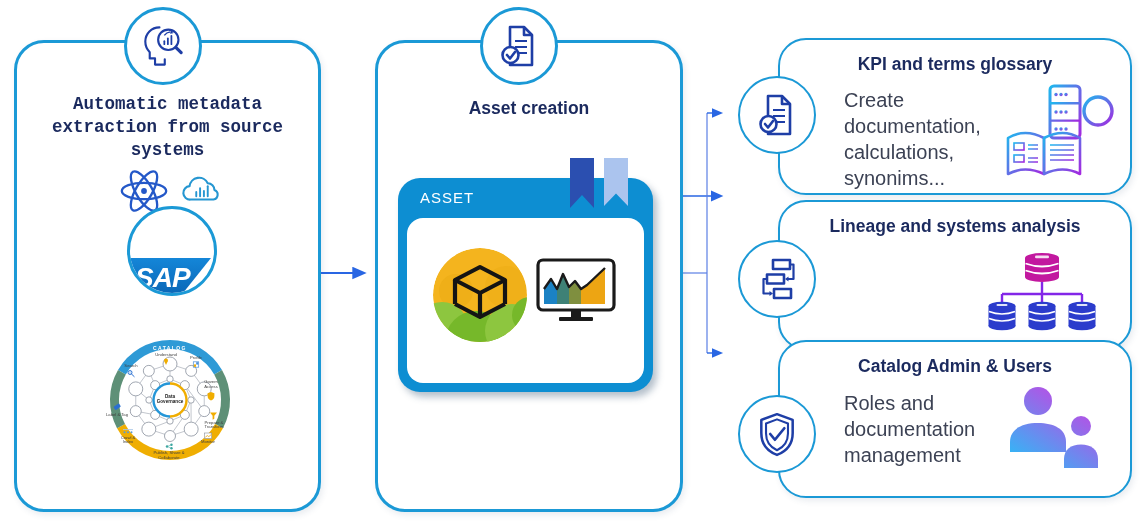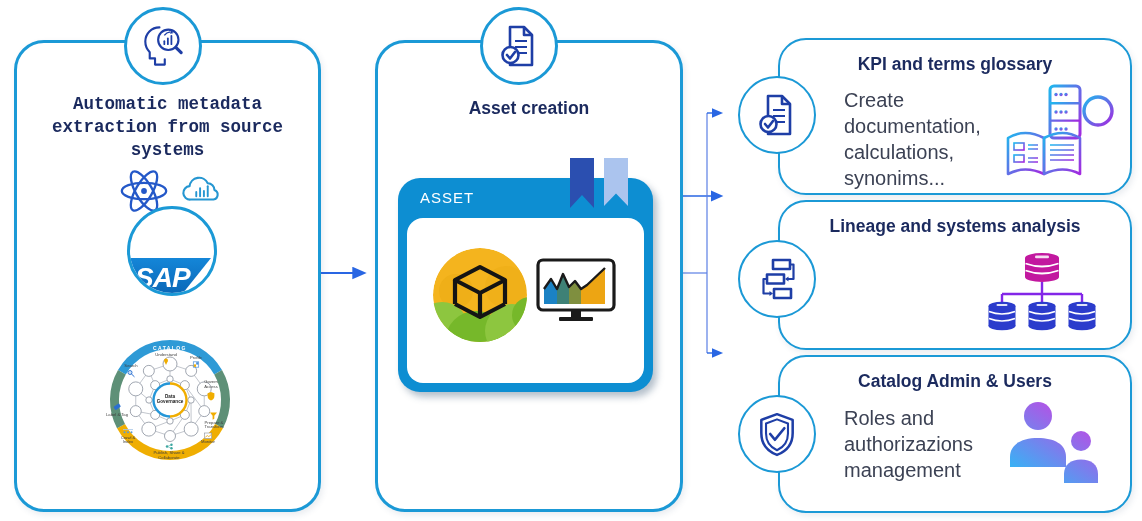--- a/index.html
+++ b/index.html
@@ -6,21 +6,21 @@
   .canvas{position:relative;width:1142px;height:521px;background:#fff;overflow:hidden;
           font-family:"Liberation Sans",sans-serif;}
   .connectors{position:absolute;left:0;top:0;z-index:0;}
   .panel{position:absolute;background:#fff;border:3px solid #1b99d6;border-radius:30px;z-index:1;
          box-shadow:2px 3px 6px rgba(40,70,110,.10);}
   #panel-left{left:14px;top:40px;width:301px;height:466px;}
   #panel-mid{left:375px;top:40px;width:302px;height:466px;}
   .panel-right{left:778px;width:350px;border-width:2.5px;border-radius:28px;}
   #panel-kpi{top:38px;height:153px;}
   #panel-lineage{top:200px;height:146px;}
-  #panel-admin{top:355px;height:154px;text-decoration:underline;}
+  #panel-admin{top:340px;height:154px;text-decoration:underline;}
   .badge{position:absolute;background:#fff;border:3px solid #1b99d6;border-radius:50%;
          display:flex;align-items:center;justify-content:center;z-index:4;}
   #badge-extract{left:124px;top:7px;width:72px;height:72px;}
   #badge-asset{left:480px;top:7px;width:72px;height:72px;}
   .badge-r{left:738px;width:74px;height:74px;border-width:2.5px;}
   #badge-kpi{top:76px;} #badge-lineage{top:240px;} #badge-admin{top:395px;}
   .panel-title{position:absolute;left:0;right:0;text-align:center;color:#1b2a5e;
                font-weight:bold;font-size:17.5px;line-height:1.3;}
   #panel-left .panel-title{top:50px;padding:0 2px;font-family:Liberation Mono, monospace;}
   #panel-mid .panel-title{top:54px;}
@@ -329,21 +329,21 @@
       <g fill="#fff" opacity="0.85">
         <rect x="10.5" y="54" width="11" height="2" rx="1"></rect>
         <rect x="50.5" y="54" width="11" height="2" rx="1"></rect>
         <rect x="90.5" y="54" width="11" height="2" rx="1"></rect>
       </g>
     </svg>
   </div>
 
   <div class="panel panel-right" id="panel-admin">
     <div class="panel-title">Catalog Admin &amp; Users</div>
-    <div class="panel-desc">Roles and authorizazions management</div>
+    <div class="panel-desc">Roles and documentation management</div>
     <svg class="illu" id="illu-admin" width="96" height="82" viewBox="0 0 96 82">
       <defs>
         <linearGradient id="gradUsers" gradientUnits="userSpaceOnUse" x1="78" y1="0" x2="22" y2="82">
           <stop offset="0" stop-color="#d03ce2"></stop>
             <stop offset="1" stop-color="#2fb9f6"></stop>
         </linearGradient>
       </defs>
       <g fill="url(#gradUsers)">
         <circle cx="36" cy="15" r="14"></circle>
         <path d="M8,66 V56 C8,43 20,37 36,37 C52,37 64,43 64,56 V66 Z"></path>

